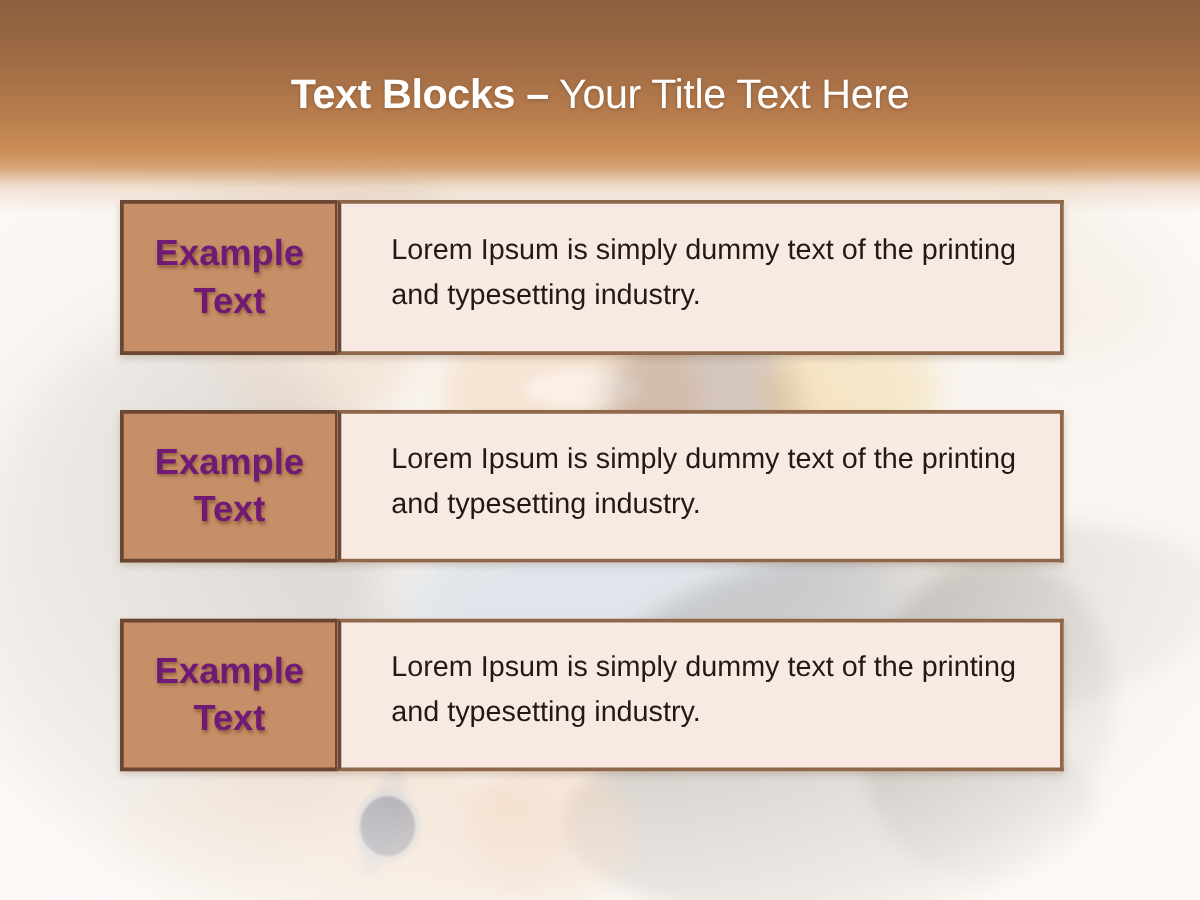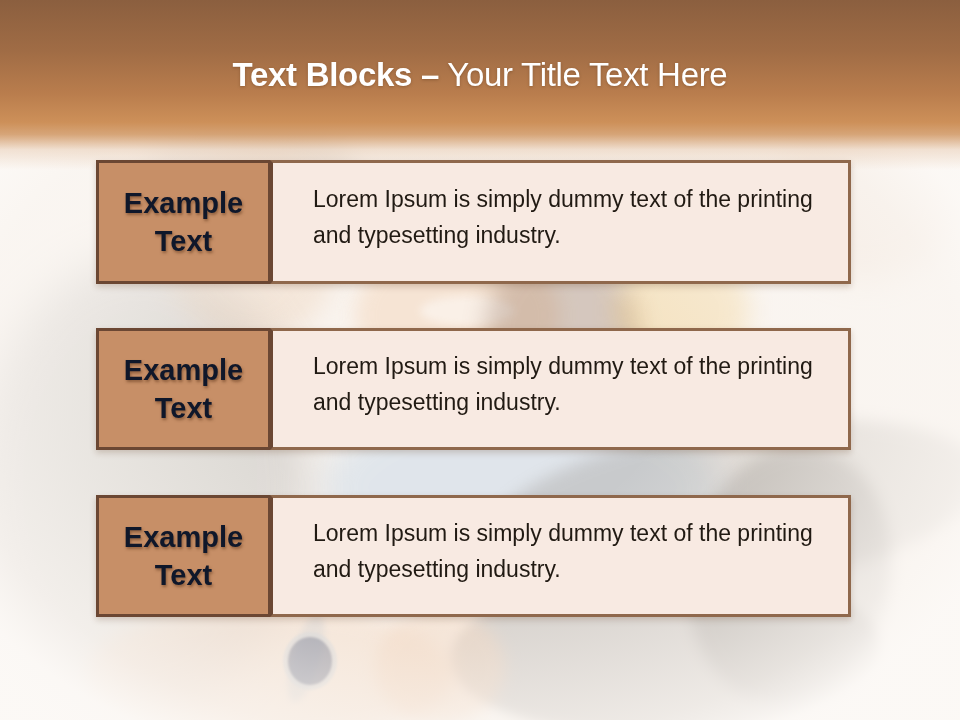--- a/index.html
+++ b/index.html
@@ -67,21 +67,21 @@
   .block.b2 { top: 328px; height: 122px; }
   .block.b3 { top: 495px; height: 122px; }
 
   .cell-label {
     flex: 0 0 174px; box-sizing: border-box;
     background: var(--label_cell_bg, #c78f67);
     border: 3px solid var(--label_cell_border, #6b4733);
     border-right-width: 2px;
     display: flex; align-items: center; justify-content: center;
     text-align: center; padding: 0 10px;
-    color: #0f172a; font-weight: bold;
+    color: #701a75; font-weight: bold;
     font-size: 29px; line-height: 38px;
     text-shadow: 1px 2px 3px rgba(92,52,25,.55);
   }
   .cell-body {
     flex: 1; box-sizing: border-box;
     background: var(--body_cell_bg, #f8eae2);
     border: 3px solid var(--body_cell_border, #8f684c);
     border-left: 3px solid var(--label_cell_border, #6b4733);
     display: flex; align-items: center;
     padding: 0 22px 11px 40px;

